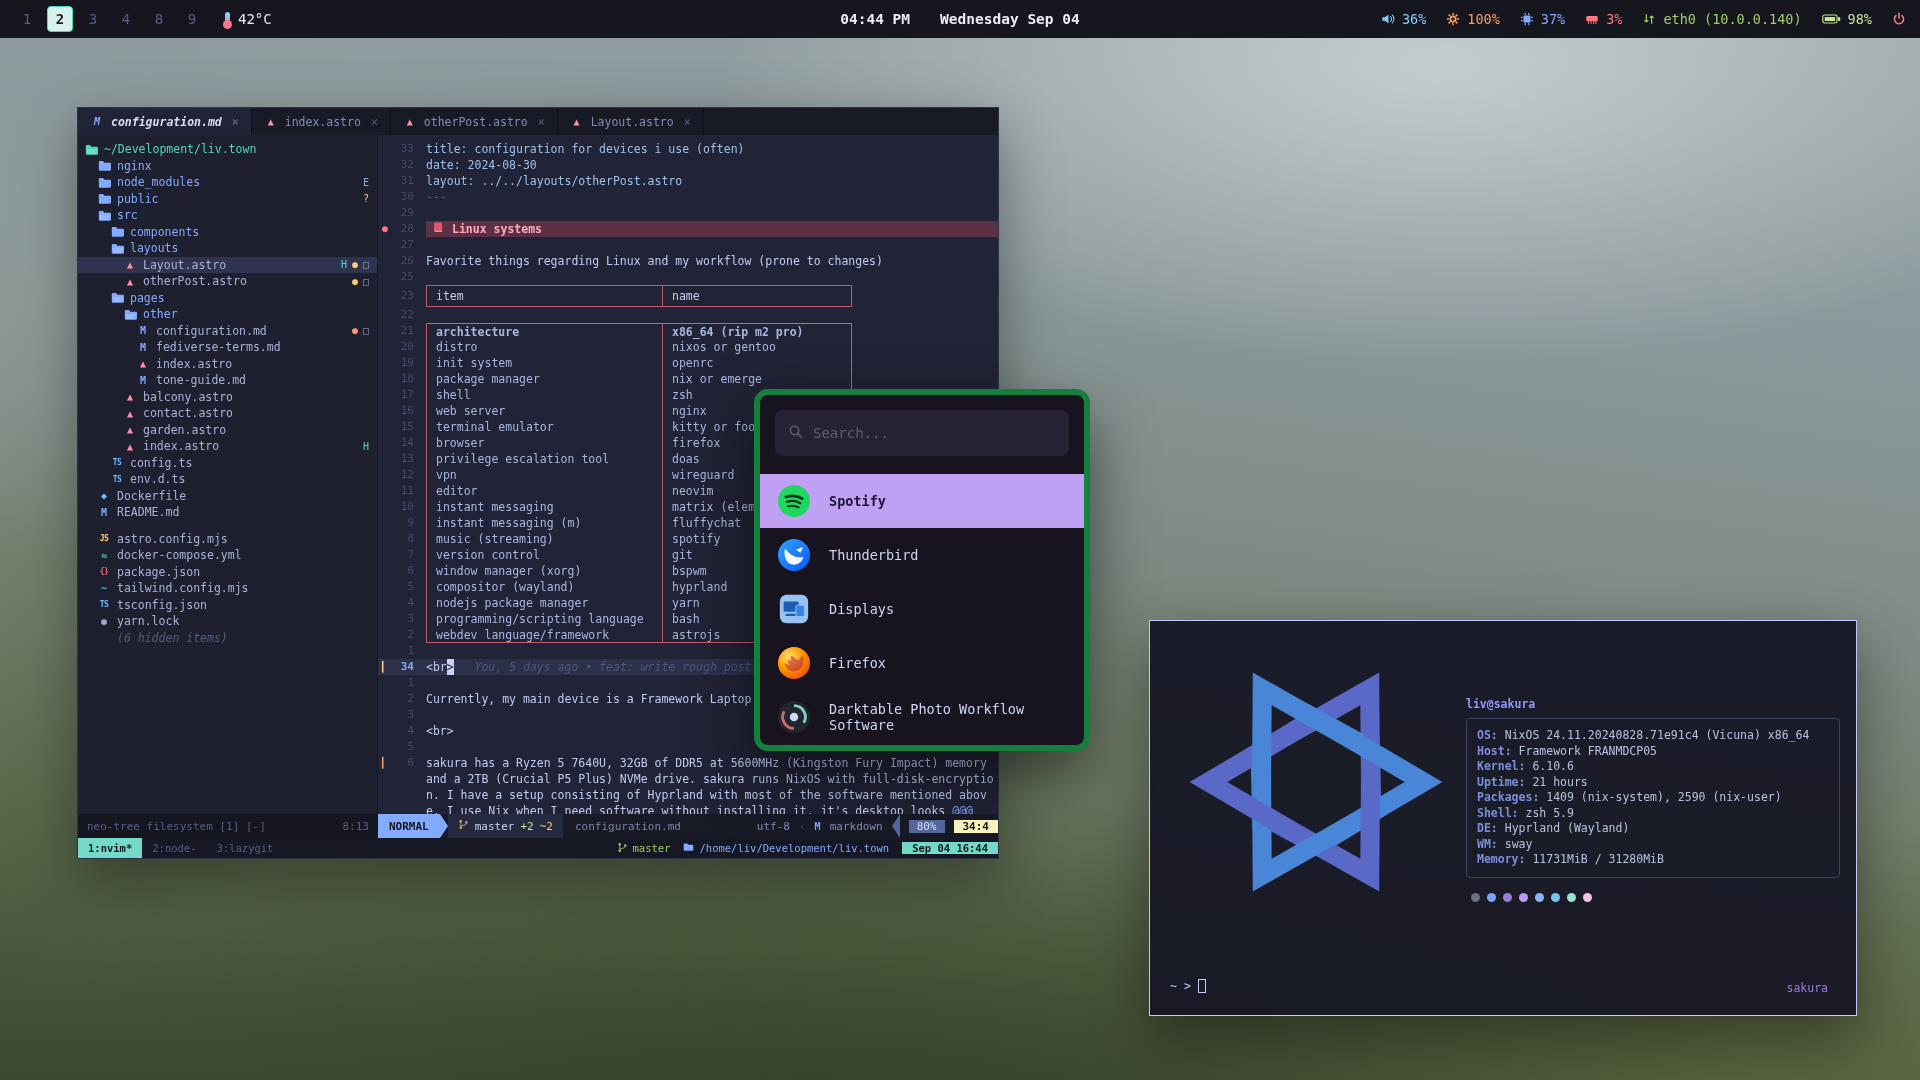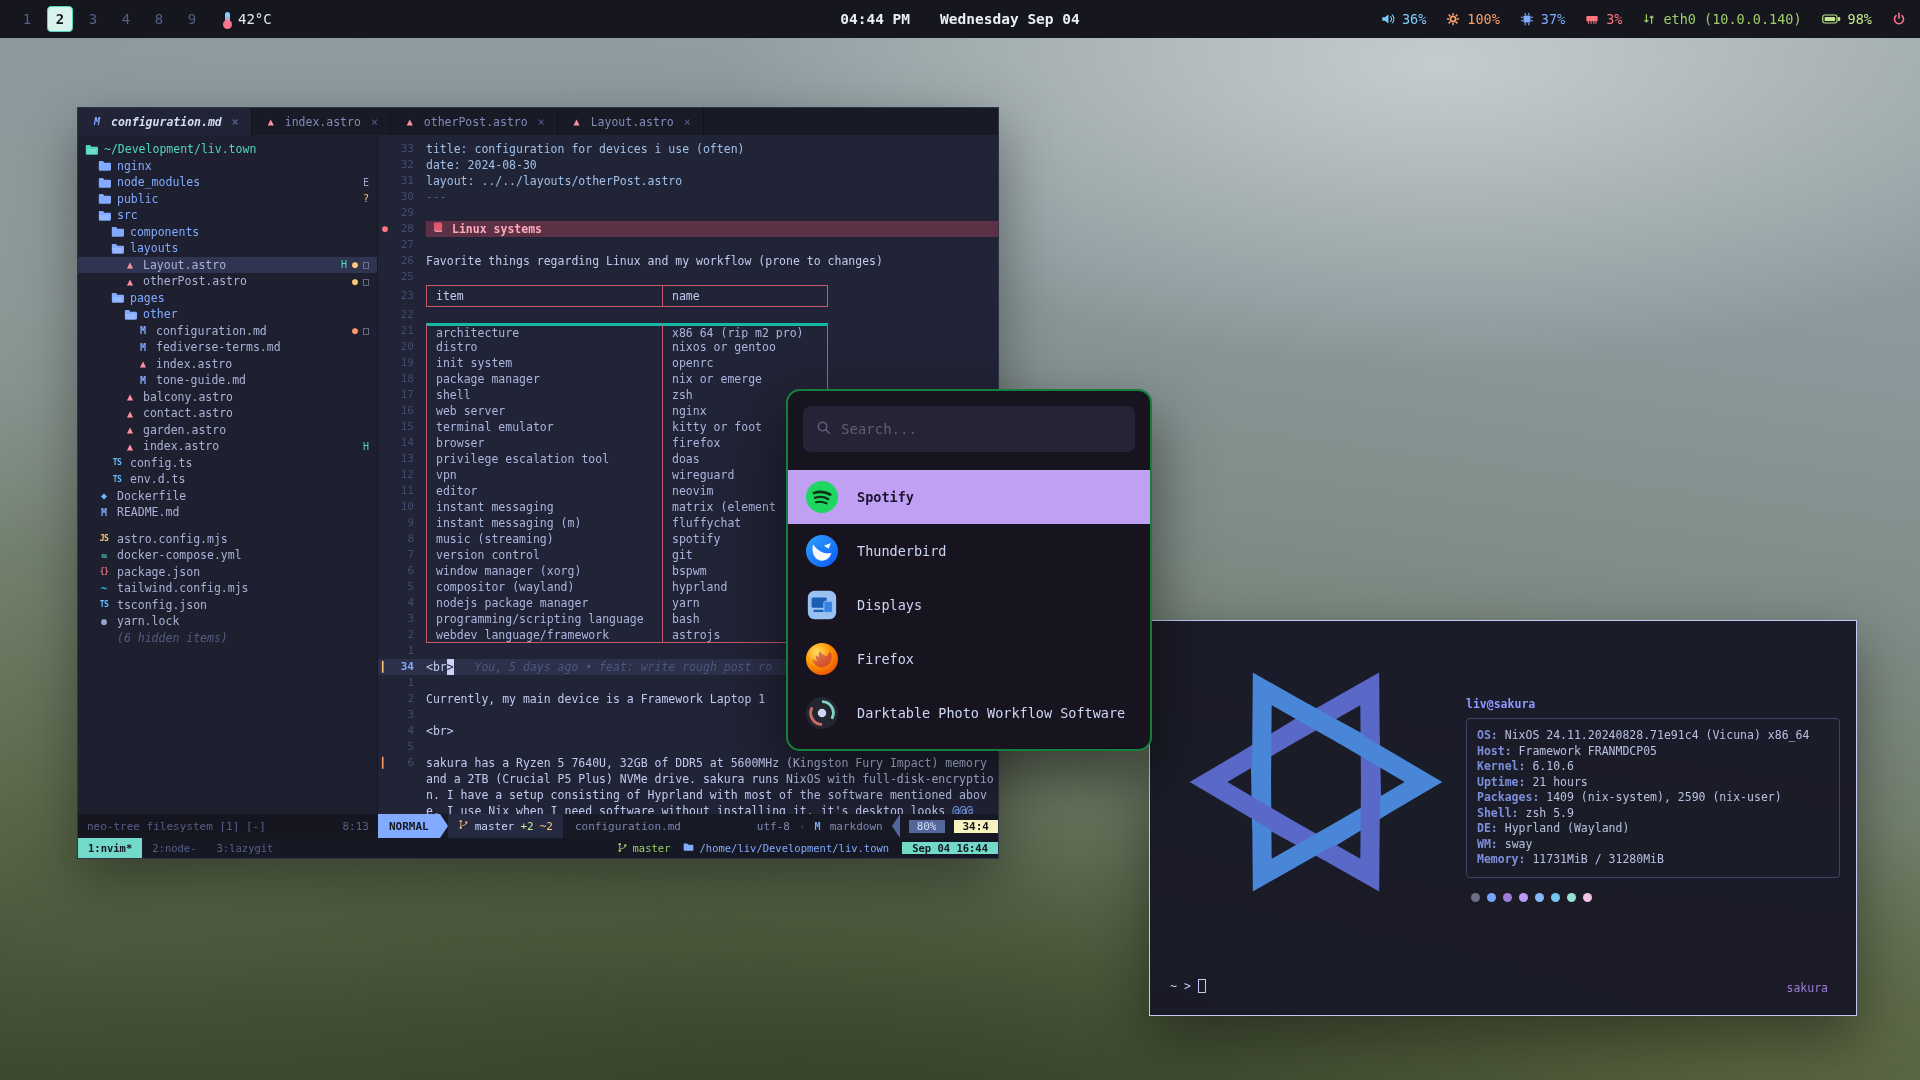--- a/index.html
+++ b/index.html
@@ -65,24 +65,24 @@
   .cursorline { background:#2c3049; }
   .curblock { background:#c8d3f5; color:#212336; }
   .blame { color:#4c587f; font-style:italic; }
   .ovf { color:#7aa2f7; }
   .ed-line.wrap { height:auto; align-items:flex-start; }
   .wrap .txt { white-space:pre-wrap; word-break:break-all; flex:1; padding-right:4px; }
 
   .t-head-line { height:22px; }
   .t-row { display:flex; align-self:stretch; align-items:center; }
   .t-c1 { width:236px; padding-left:9px; color:#aab6dd; border-left:1px solid #c4596b; height:100%; display:flex; align-items:center; }
-  .t-c2 { width:166px; padding-left:9px; color:#aab6dd; border-left:1px solid #c4596b; border-right:1px solid #c4596b;
+  .t-c2 { width:190px; padding-left:9px; color:#aab6dd; border-left:1px solid #c4596b; border-right:1px solid #c4596b;
     height:100%; display:flex; align-items:center; overflow:hidden; }
   .t-hdr .t-c1, .t-hdr .t-c2 { border-top:1px solid #c4596b; border-bottom:1px solid #c4596b; color:#c3cdf0; }
-  .t-first .t-c1, .t-first .t-c2 { border-top:3px solid #14b8a6; }
+  .t-first .t-c1, .t-first .t-c2 { border-top:1px solid #14b8a6;font-weight:bold; }
   .t-last .t-c1, .t-last .t-c2 { border-bottom:1px solid #c4596b; }
 
   .statusline { height:24px; flex:none; display:flex; align-items:stretch; font-size:11px; background:#181a26; }
   .sl-tree { width:300px; flex:none; background:#15161f; color:#565f89; display:flex; align-items:center;
     justify-content:space-between; padding:0 9px; }
   .sl-mode { background:#82aaff; color:#15161e; font-weight:bold; padding:0 11px; display:flex; align-items:center; }
   .arr { width:0; height:0; border-top:12px solid transparent; border-bottom:12px solid transparent; }
   .arr-mode { border-left:8px solid #82aaff; }
   .sl-git { display:flex; align-items:center; gap:6px; padding:0 10px; background:#252a40; color:#c8d3f5; }
   .sl-git .added { color:#c3e88d; } .sl-git .changed { color:#ffc777; }
@@ -95,22 +95,22 @@
 
   .tmuxbar { height:20px; flex:none; background:rgba(21,23,34,.94); display:flex; align-items:stretch; font-size:10.5px; }
   .tx-win { padding:0 10px; display:flex; align-items:center; color:#565f89; }
   .tx-win.active { background:#73daca; color:#15161e; font-weight:bold; }
   .tx-right { margin-left:auto; display:flex; align-items:center; gap:13px; }
   .tx-branch { color:#9ece6a; display:flex; align-items:center; gap:5px; }
   .tx-path { color:#82aaff; display:flex; align-items:center; gap:5px; }
   .tx-clock { background:#73daca; color:#15161e; font-weight:bold; display:flex; align-items:center; padding:0 10px;text-align:center; }
 
   
-  .launcher { position:absolute; left:786px; top:389px; width:366px; height:362px; background:#17141f;
-    border:2px solid #15803d; border-radius:14px; z-index:40; overflow:hidden;
+  .launcher { position:absolute; left:754px; top:389px; width:336px; height:362px; background:#17141f;
+    border:6px solid #15803d; border-radius:14px; z-index:40; overflow:hidden;
     box-shadow:0 26px 60px rgba(0,0,0,.5); }
   .search { margin:15px 15px 0; height:46px; background:#272337; border-radius:8px; display:flex;
     align-items:center; padding:0 13px; gap:10px; }
   .search input { background:transparent; border:none; outline:none; color:#9f9ab5; font-size:14px;
     font-family:"DejaVu Sans Mono", monospace; width:100%; }
   .search input::placeholder { color:#615d75; }
   .items { margin-top:18px; }
   .item { height:54px; display:flex; align-items:center; gap:18px; padding:0 17px; color:#cdd6f4; font-size:13.5px; }
   .item.selected { background:#bfa0f3; color:#1d1430; font-weight:bold; }
   .appico { width:34px; height:34px; flex:none; display:flex; }

